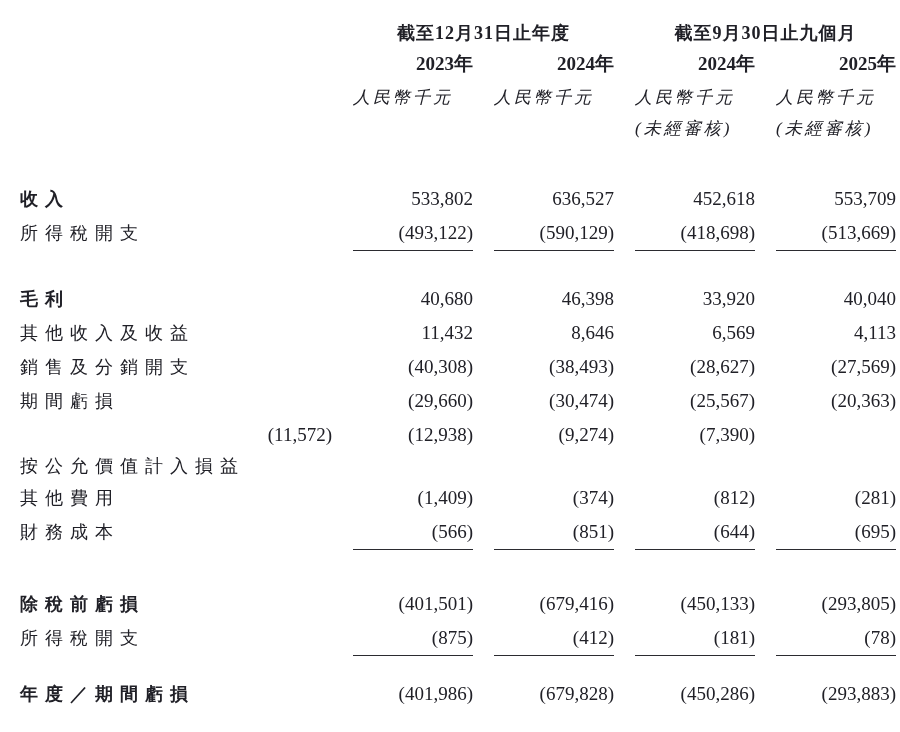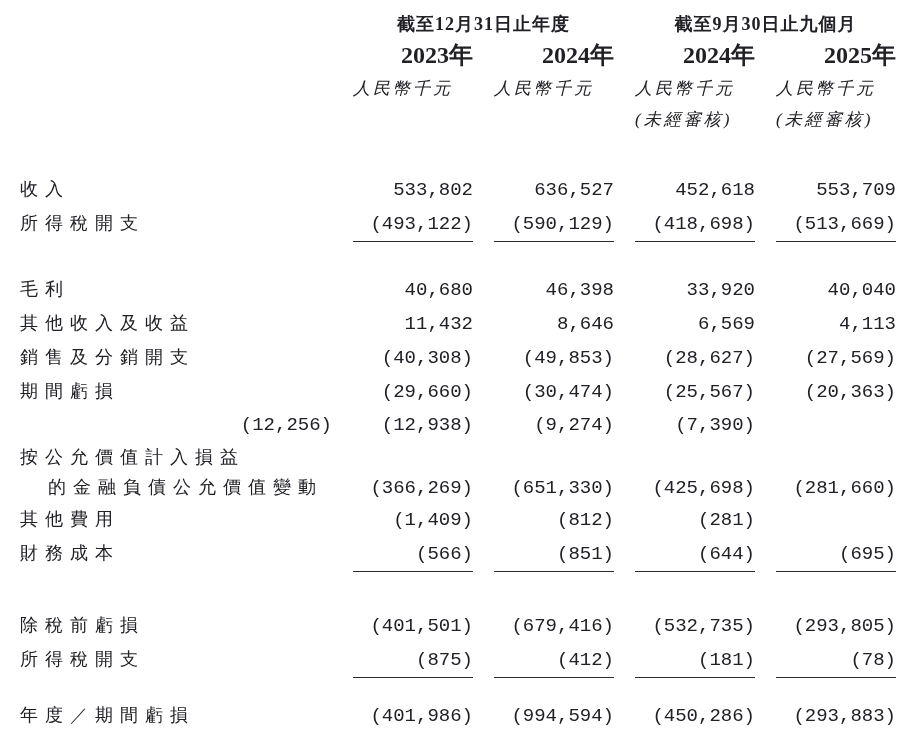--- a/index.html
+++ b/index.html
@@ -30,28 +30,28 @@
   
   .head-group { line-height: 28px; }
   .head-group .group {
     font-weight: bold;
     font-size: 18px;
     letter-spacing: 1px;
     text-align: center;
     white-space: nowrap;
   }
   .span23 { grid-column: 2 / span 2; }
-  .span45 { grid-column: 4 / span 2; }
+  .span45 { grid-column: 4 / span 2; margin-top: 9px; }
   .col4 { grid-column: 4; }
   .col5 { grid-column: 5; }
 
   .head-years { line-height: 34px; }
   .head-years .cell {
     font-weight: bold;
-    font-size: 24px;
+    font-size: 19px;
     text-align: right;
     white-space: nowrap;
   }
   .head-units { line-height: 33px; }
   .head-units .cell,
   .head-notes .cell {
     font-style: italic;
     font-size: 17px;
     letter-spacing: 3px;
     white-space: nowrap;
@@ -60,27 +60,26 @@
   .head-gap { height: 38px; }
 
   
   .data-row { line-height: 33px; }
   .data-row.tight { line-height: 30px; }
   .data-row .label {
     font-size: 18px;
     letter-spacing: 7px;
     white-space: nowrap;
   }
-  .data-row.bold .label { font-weight: normal; }
+  .data-row.bold .label { font-weight: bold; }
   .data-row.indent .label { padding-left: 28px; }
   .data-row .num {
     font-size: 19px;
     text-align: right;
     white-space: nowrap;
-    font-family: Liberation Mono, monospace;
   }
 
   
   .rule-row .rule.single {
     height: 13px;
     border-top: 1.4px solid #2b2b30;
   }
   .gap { width: 100%; }
 </style>
 </head>
@@ -149,54 +148,48 @@
       <div class="row data-row">
         <div class="cell label">其他收入及收益</div>
         <div class="cell num">11,432</div>
         <div class="cell num">8,646</div>
         <div class="cell num">6,569</div>
         <div class="cell num">4,113</div>
       </div>
       <div class="row data-row">
         <div class="cell label">銷售及分銷開支</div>
         <div class="cell num">(40,308)</div>
-        <div class="cell num">(49,853)</div>
+        <div class="cell num">(38,493)</div>
         <div class="cell num">(28,627)</div>
         <div class="cell num">(27,569)</div>
       </div>
       <div class="row data-row">
         <div class="cell label">期間虧損</div>
         <div class="cell num">(29,660)</div>
         <div class="cell num">(30,474)</div>
         <div class="cell num">(25,567)</div>
         <div class="cell num">(20,363)</div>
       </div>
       <div class="row data-row">
-        <div class="cell num">(12,256)</div>
+        <div class="cell num">(11,572)</div>
         <div class="cell num">(12,938)</div>
         <div class="cell num">(9,274)</div>
         <div class="cell num">(7,390)</div>
       </div>
       <div class="row data-row tight">
         <div class="cell label">按公允價值計入損益</div>
         <div class="cell num"></div>
         <div class="cell num"></div>
         <div class="cell num"></div>
         <div class="cell num"></div>
       </div>
-      <div class="row data-row indent tight">
-        <div class="cell label">的金融負債公允價值變動</div>
-        <div class="cell num">(366,269)</div>
-        <div class="cell num">(651,330)</div>
-        <div class="cell num">(425,698)</div>
-        <div class="cell num">(281,660)</div>
-      </div>
       <div class="row data-row">
         <div class="cell label">其他費用</div>
         <div class="cell num">(1,409)</div>
+        <div class="cell num">(374)</div>
         <div class="cell num">(812)</div>
         <div class="cell num">(281)</div>
       </div>
       <div class="row data-row">
         <div class="cell label">財務成本</div>
         <div class="cell num">(566)</div>
         <div class="cell num">(851)</div>
         <div class="cell num">(644)</div>
         <div class="cell num">(695)</div>
       </div>
@@ -204,39 +197,39 @@
         <div class="cell rule single" style="grid-column: 2;"></div>
         <div class="cell rule single" style="grid-column: 3;"></div>
         <div class="cell rule single" style="grid-column: 4;"></div>
         <div class="cell rule single" style="grid-column: 5;"></div>
       </div>
       <div class="gap" style="height: 24px;"></div>
       <div class="row data-row bold">
         <div class="cell label">除稅前虧損</div>
         <div class="cell num">(401,501)</div>
         <div class="cell num">(679,416)</div>
-        <div class="cell num">(532,735)</div>
+        <div class="cell num">(450,133)</div>
         <div class="cell num">(293,805)</div>
       </div>
       <div class="row data-row">
         <div class="cell label">所得稅開支</div>
         <div class="cell num">(875)</div>
         <div class="cell num">(412)</div>
         <div class="cell num">(181)</div>
         <div class="cell num">(78)</div>
       </div>
       <div class="row rule-row">
         <div class="cell rule single" style="grid-column: 2;"></div>
         <div class="cell rule single" style="grid-column: 3;"></div>
         <div class="cell rule single" style="grid-column: 4;"></div>
         <div class="cell rule single" style="grid-column: 5;"></div>
       </div>
       <div class="gap" style="height: 8px;"></div>
       <div class="row data-row bold">
         <div class="cell label">年度／期間虧損</div>
         <div class="cell num">(401,986)</div>
-        <div class="cell num">(994,594)</div>
+        <div class="cell num">(679,828)</div>
         <div class="cell num">(450,286)</div>
         <div class="cell num">(293,883)</div>
       </div>
     </div>
 
 </div>
 
 </body></html>

